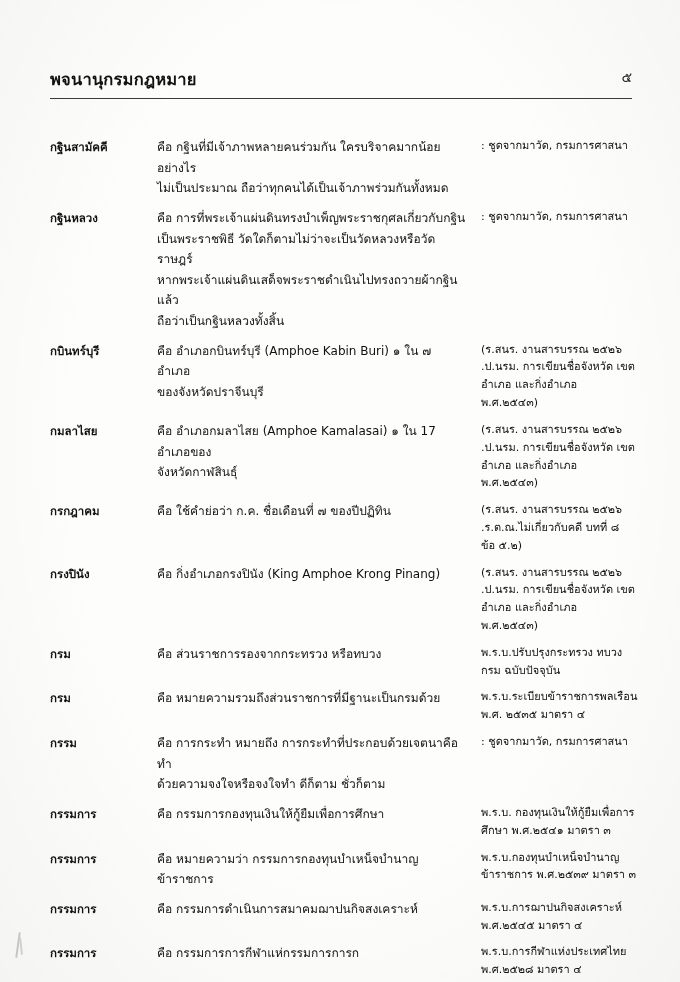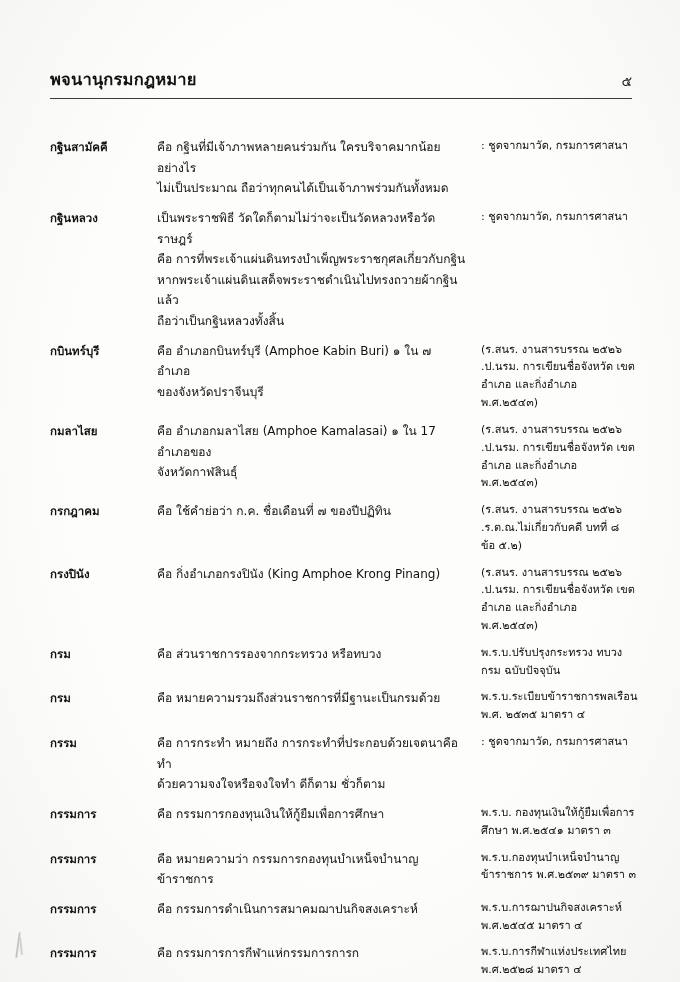--- a/index.html
+++ b/index.html
@@ -28,21 +28,21 @@
     background: radial-gradient(ellipse at 50% 45%, rgba(255,255,255,0) 55%, rgba(0,0,0,0.035) 100%);
     pointer-events: none;
   }
 
   .header {
     position: absolute;
     top: 66px;
     left: 50px;
     right: 48px;
     display: flex;
-    align-items: flex-end;
+    align-items: flex-start;
     justify-content: space-between;
     padding-bottom: 6px;
     border-bottom: 1px solid #3a3a3a;
   }
   .header-title {
     font-size: 16.5px;
     font-weight: bold;
     letter-spacing: 0.2px;
     color: #111;
   }
@@ -135,22 +135,22 @@
           <span class="defn-line">คือ กฐินที่มีเจ้าภาพหลายคนร่วมกัน ใครบริจาคมากน้อยอย่างไร</span>
           <span class="defn-line">ไม่เป็นประมาณ ถือว่าทุกคนได้เป็นเจ้าภาพร่วมกันทั้งหมด</span>
         </div>
         <div class="src">
           <span class="src-line">: ชูดจากมาวัด, กรมการศาสนา</span>
         </div>
       </div>
       <div class="entry">
         <div class="term">กฐินหลวง</div>
         <div class="defn">
+          <span class="defn-line">คือ การที่พระเจ้าแผ่นดินทรงบำเพ็ญพระราชกุศลเกี่ยวกับกฐิน</span>
           <span class="defn-line">เป็นพระราชพิธี วัดใดก็ตามไม่ว่าจะเป็นวัดหลวงหรือวัดราษฎร์</span>
-          <span class="defn-line">คือ การที่พระเจ้าแผ่นดินทรงบำเพ็ญพระราชกุศลเกี่ยวกับกฐิน</span>
           <span class="defn-line">หากพระเจ้าแผ่นดินเสด็จพระราชดำเนินไปทรงถวายผ้ากฐินแล้ว</span>
           <span class="defn-line">ถือว่าเป็นกฐินหลวงทั้งสิ้น</span>
         </div>
         <div class="src">
           <span class="src-line">: ชูดจากมาวัด, กรมการศาสนา</span>
         </div>
       </div>
       <div class="entry">
         <div class="term">กบินทร์บุรี</div>
         <div class="defn">

